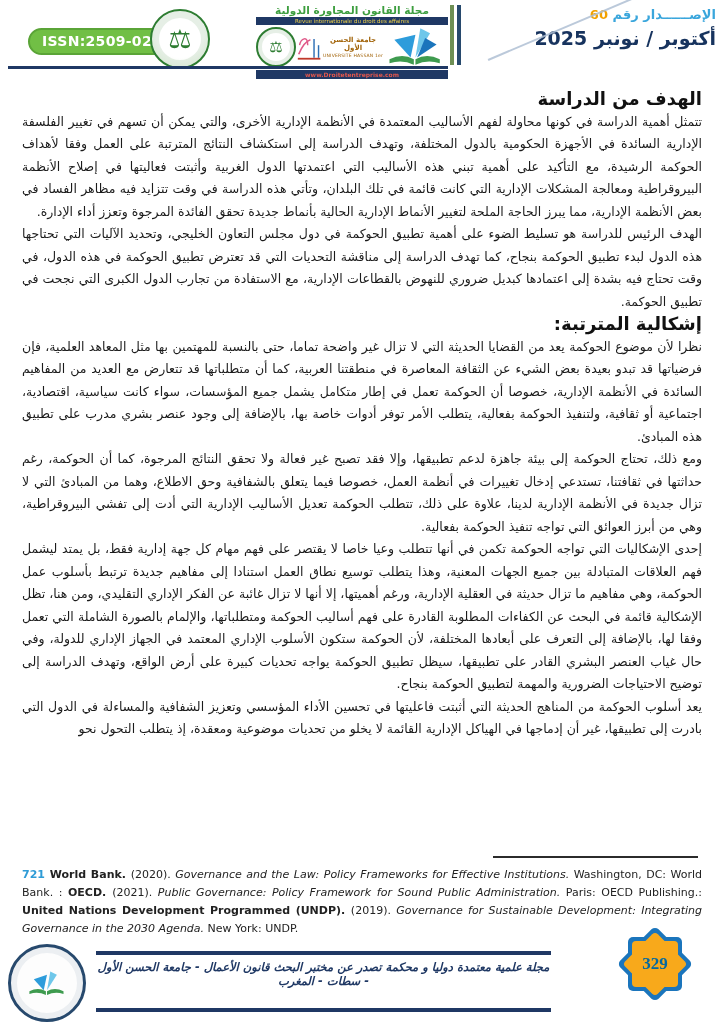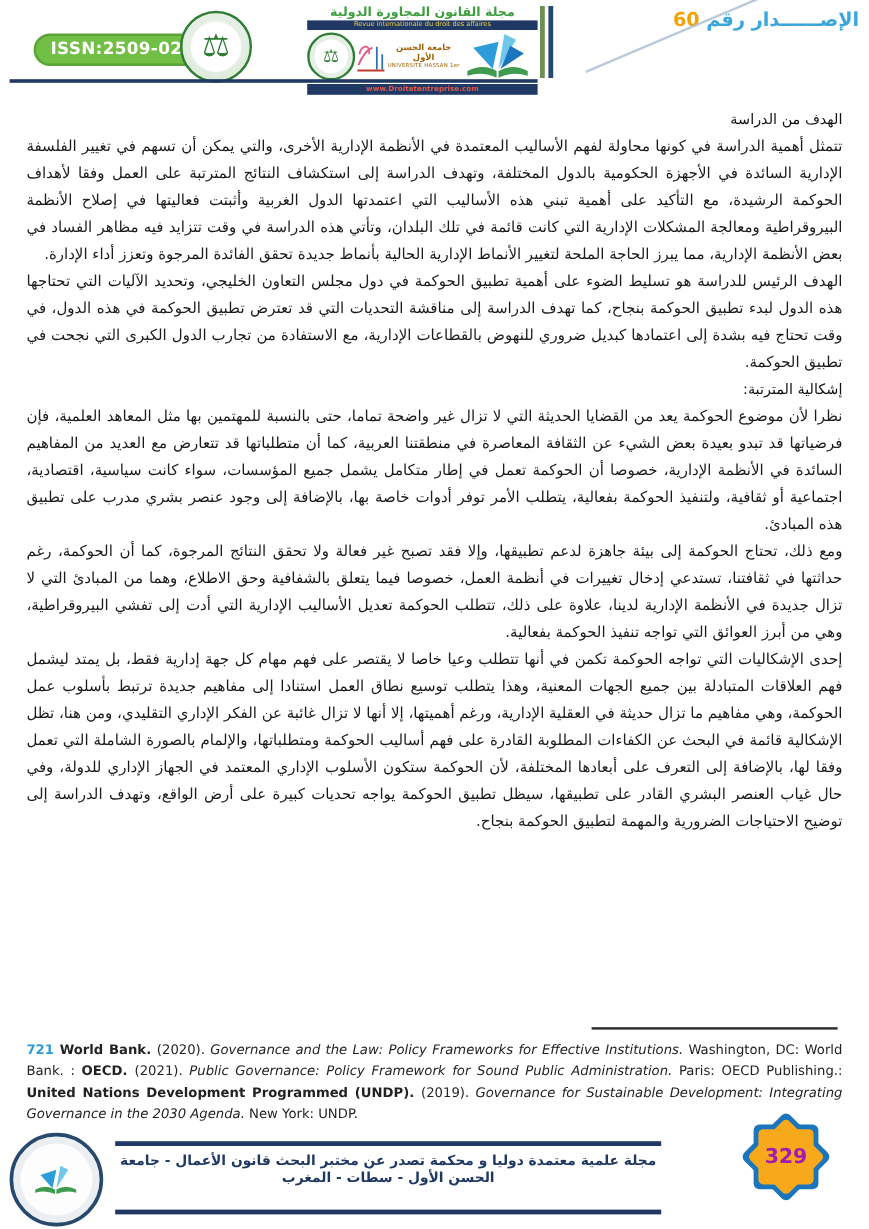--- a/index.html
+++ b/index.html
@@ -24,59 +24,59 @@
     display:flex; align-items:center; justify-content:center; color:#2e7d32; font-size:15px;
     box-shadow:inset 0 0 0 4px rgba(46,125,50,.12); flex:0 0 auto; }
   .univ { text-align:center; color:#a16207; line-height:1.2; }
   .univ .ar { font-size:7px; font-weight:bold; }
   .univ .fr { font-size:4.5px; letter-spacing:.2px; }
   .header-sep { position:absolute; left:450px; top:5px; height:60px; display:flex; gap:3px; }
   .header-sep .bar { width:4px; height:100%; }
   .bar.g { background:#6E8F54; }
   .bar.n { background:#27496D; }
   .header-right { position:absolute; left:468px; top:7px; width:248px; direction:rtl; text-align:right; padding-left:0; }
-  .issue-line { color:#3AA6DC; font-weight:bold; font-size:16px; padding-left:18px; white-space:nowrap; }
+  .issue-line { color:#3AA6DC; font-weight:bold; font-size:13px; padding-left:18px; white-space:nowrap; }
   .issue-num { color:#F2A100; }
   .date-line { color:#17335E; font-weight:bold; font-size:19px; margin-top:5px; margin-left:30px; white-space:nowrap; }
   .slash { position:absolute; left:20px; top:52px; width:250px; height:1.5px; background:#AFC0D4;
     transform:rotate(-23deg); transform-origin:left center; opacity:.85; }
   .header-rule { position:absolute; top:66px; left:8px; width:440px; height:3px; background:#1F3864; }
 
   
   .body-text { position:absolute; top:88px; left:22px; width:680px; height:768px; overflow:hidden;
     direction:rtl; text-align:justify; color:#1b1b1b; font-size:12.5px; line-height:22.5px; }
   .body-text p { margin:0; }
-  .body-text h3 { margin:0; font-size:12px; font-weight:normal; color:#111; }
+  .body-text h3 { margin:0; font-size:18px; font-weight:bold; color:#111; }
   .ref { color:#2E9BD6; font-weight:bold; }
 
   
   .footnote { position:absolute; left:22px; width:680px; top:856px; direction:ltr; }
   .fn-rule { height:2px; background:#2b2b2b; width:205px; margin-left:auto; margin-right:4px; }
   .fn-text { margin:8px 0 0; font-size:11px; line-height:18px; color:#222; text-align:justify; }
   .fn-marker { color:#2E9BD6; font-weight:bold; }
   .fn-text .b { font-weight:bold; }
   .fn-text .i { font-style:italic; }
 
   
   .f-rule { position:absolute; left:96px; width:455px; height:3.5px; background:#1F3864; }
   .f-rule.top { top:951px; }
   .f-rule.bottom { top:1008px; }
   .f-line { position:absolute; left:96px; width:455px; text-align:center; direction:rtl;
-    color:#1F3864; font-weight:bold; font-size:11.5px; }
+    color:#1F3864; font-weight:bold; font-size:11.5px;font-style:italic; }
   .f-line.l1 { top:960px; }
   .f-line.l2 { top:984px; }
   .f-line .sp { margin:0 3px; }
   .ltr { direction:ltr; unicode-bidi:embed; display:inline-block; }
 
   .star { position:absolute; left:628px; top:937px; width:54px; height:54px; }
   .star .sq { position:absolute; inset:0; background:#1B75BC; border-radius:5px; }
   .star .sq.r { transform:rotate(45deg); }
   .star .sq.i { inset:4px; background:#F8A91B; border-radius:4px; }
   .star .num { position:absolute; inset:0; display:flex; align-items:center; justify-content:center;
-    font-weight:bold; color:#a21caf; font-size:17px; z-index:2; }
+    font-weight:bold; color:#0369a1; font-size:17px; z-index:2;font-family:Liberation Serif, serif; }
 
   .footer-logo { position:absolute; left:8px; top:944px; width:72px; height:72px; border-radius:50%;
     border:3px solid #27496D; background:#fdfdfd; display:flex; align-items:center; justify-content:center;
     box-shadow:inset 0 0 0 6px rgba(39,73,109,.08); }
 </style>
 </head>
 <body>
 
 <div class="page">
 
@@ -118,33 +118,35 @@
   <div class="header-sep">
     <span class="bar g"></span>
       <span class="bar n"></span>
   </div>
 
   <div class="header-right">
     <div class="issue-line">
       <span>الإصــــــدار رقم</span>
       <span class="issue-num">60</span>
     </div>
+    <div class="date-line">أكتوبر / نونبر 2025</div>
     <div class="slash"></div>
   </div>
 
   <div class="header-rule"></div>
 
   <main class="body-text">
     <h3>الهدف من الدراسة</h3>
     <p>تتمثل أهمية الدراسة في كونها محاولة لفهم الأساليب المعتمدة في الأنظمة الإدارية الأخرى، والتي يمكن أن تسهم في تغيير الفلسفة الإدارية السائدة في الأجهزة الحكومية بالدول المختلفة، وتهدف الدراسة إلى استكشاف النتائج المترتبة على العمل وفقا لأهداف الحوكمة الرشيدة، مع التأكيد على أهمية تبني هذه الأساليب التي اعتمدتها الدول الغربية وأثبتت فعاليتها في إصلاح الأنظمة البيروقراطية ومعالجة المشكلات الإدارية التي كانت قائمة في تلك البلدان، وتأتي هذه الدراسة في وقت تتزايد فيه مظاهر الفساد في بعض الأنظمة الإدارية، مما يبرز الحاجة الملحة لتغيير الأنماط الإدارية الحالية بأنماط جديدة تحقق الفائدة المرجوة وتعزز أداء الإدارة.</p>
     <p>الهدف الرئيس للدراسة هو تسليط الضوء على أهمية تطبيق الحوكمة في دول مجلس التعاون الخليجي، وتحديد الآليات التي تحتاجها هذه الدول لبدء تطبيق الحوكمة بنجاح، كما تهدف الدراسة إلى مناقشة التحديات التي قد تعترض تطبيق الحوكمة في هذه الدول، في وقت تحتاج فيه بشدة إلى اعتمادها كبديل ضروري للنهوض بالقطاعات الإدارية، مع الاستفادة من تجارب الدول الكبرى التي نجحت في تطبيق الحوكمة.</p>
     <h3>إشكالية المترتبة:</h3>
     <p>نظرا لأن موضوع الحوكمة يعد من القضايا الحديثة التي لا تزال غير واضحة تماما، حتى بالنسبة للمهتمين بها مثل المعاهد العلمية، فإن فرضياتها قد تبدو بعيدة بعض الشيء عن الثقافة المعاصرة في منطقتنا العربية، كما أن متطلباتها قد تتعارض مع العديد من المفاهيم السائدة في الأنظمة الإدارية، خصوصا أن الحوكمة تعمل في إطار متكامل يشمل جميع المؤسسات، سواء كانت سياسية، اقتصادية، اجتماعية أو ثقافية، ولتنفيذ الحوكمة بفعالية، يتطلب الأمر توفر أدوات خاصة بها، بالإضافة إلى وجود عنصر بشري مدرب على تطبيق هذه المبادئ.</p>
     <p>ومع ذلك، تحتاج الحوكمة إلى بيئة جاهزة لدعم تطبيقها، وإلا فقد تصبح غير فعالة ولا تحقق النتائج المرجوة، كما أن الحوكمة، رغم حداثتها في ثقافتنا، تستدعي إدخال تغييرات في أنظمة العمل، خصوصا فيما يتعلق بالشفافية وحق الاطلاع، وهما من المبادئ التي لا تزال جديدة في الأنظمة الإدارية لدينا، علاوة على ذلك، تتطلب الحوكمة تعديل الأساليب الإدارية التي أدت إلى تفشي البيروقراطية، وهي من أبرز العوائق التي تواجه تنفيذ الحوكمة بفعالية.</p>
     <p>إحدى الإشكاليات التي تواجه الحوكمة تكمن في أنها تتطلب وعيا خاصا لا يقتصر على فهم مهام كل جهة إدارية فقط، بل يمتد ليشمل فهم العلاقات المتبادلة بين جميع الجهات المعنية، وهذا يتطلب توسيع نطاق العمل استنادا إلى مفاهيم جديدة ترتبط بأسلوب عمل الحوكمة، وهي مفاهيم ما تزال حديثة في العقلية الإدارية، ورغم أهميتها، إلا أنها لا تزال غائبة عن الفكر الإداري التقليدي، ومن هنا، تظل الإشكالية قائمة في البحث عن الكفاءات المطلوبة القادرة على فهم أساليب الحوكمة ومتطلباتها، والإلمام بالصورة الشاملة التي تعمل وفقا لها، بالإضافة إلى التعرف على أبعادها المختلفة، لأن الحوكمة ستكون الأسلوب الإداري المعتمد في الجهاز الإداري للدولة، وفي حال غياب العنصر البشري القادر على تطبيقها، سيظل تطبيق الحوكمة يواجه تحديات كبيرة على أرض الواقع، وتهدف الدراسة إلى توضيح الاحتياجات الضرورية والمهمة لتطبيق الحوكمة بنجاح.</p>
+    <p>يعد أسلوب الحوكمة من المناهج الحديثة التي أثبتت فاعليتها في تحسين الأداء المؤسسي وتعزيز الشفافية والمساءلة في الدول التي بادرت إلى تطبيقها، غير أن إدماجها في الهياكل الإدارية القائمة لا يخلو من تحديات موضوعية ومعقدة، إذ يتطلب التحول نحو</p>
   </main>
 
   <div class="footnote">
     <div class="fn-rule"></div>
     <p class="fn-text"><span class="fn-marker">721 </span><span class="b">World Bank. </span><span>(2020). </span><span class="i">Governance and the Law: Policy Frameworks for Effective Institutions.</span><span> Washington, DC: World Bank. : </span><span class="b">OECD. </span><span>(2021). </span><span class="i">Public Governance: Policy Framework for Sound Public Administration.</span><span> Paris: OECD Publishing.: </span><span class="b">United Nations Development Programmed (UNDP). </span><span>(2019). </span><span class="i">Governance for Sustainable Development: Integrating Governance in the 2030 Agenda.</span><span> New York: UNDP.</span></p>
   </div>
 
   <div class="f-rule top"></div>
   <div class="f-line l1">مجلة علمية معتمدة  دوليا و محكمة تصدر عن مختبر البحث قانون الأعمال - جامعة الحسن الأول - سطات - المغرب</div>
   <div class="f-rule bottom"></div>

